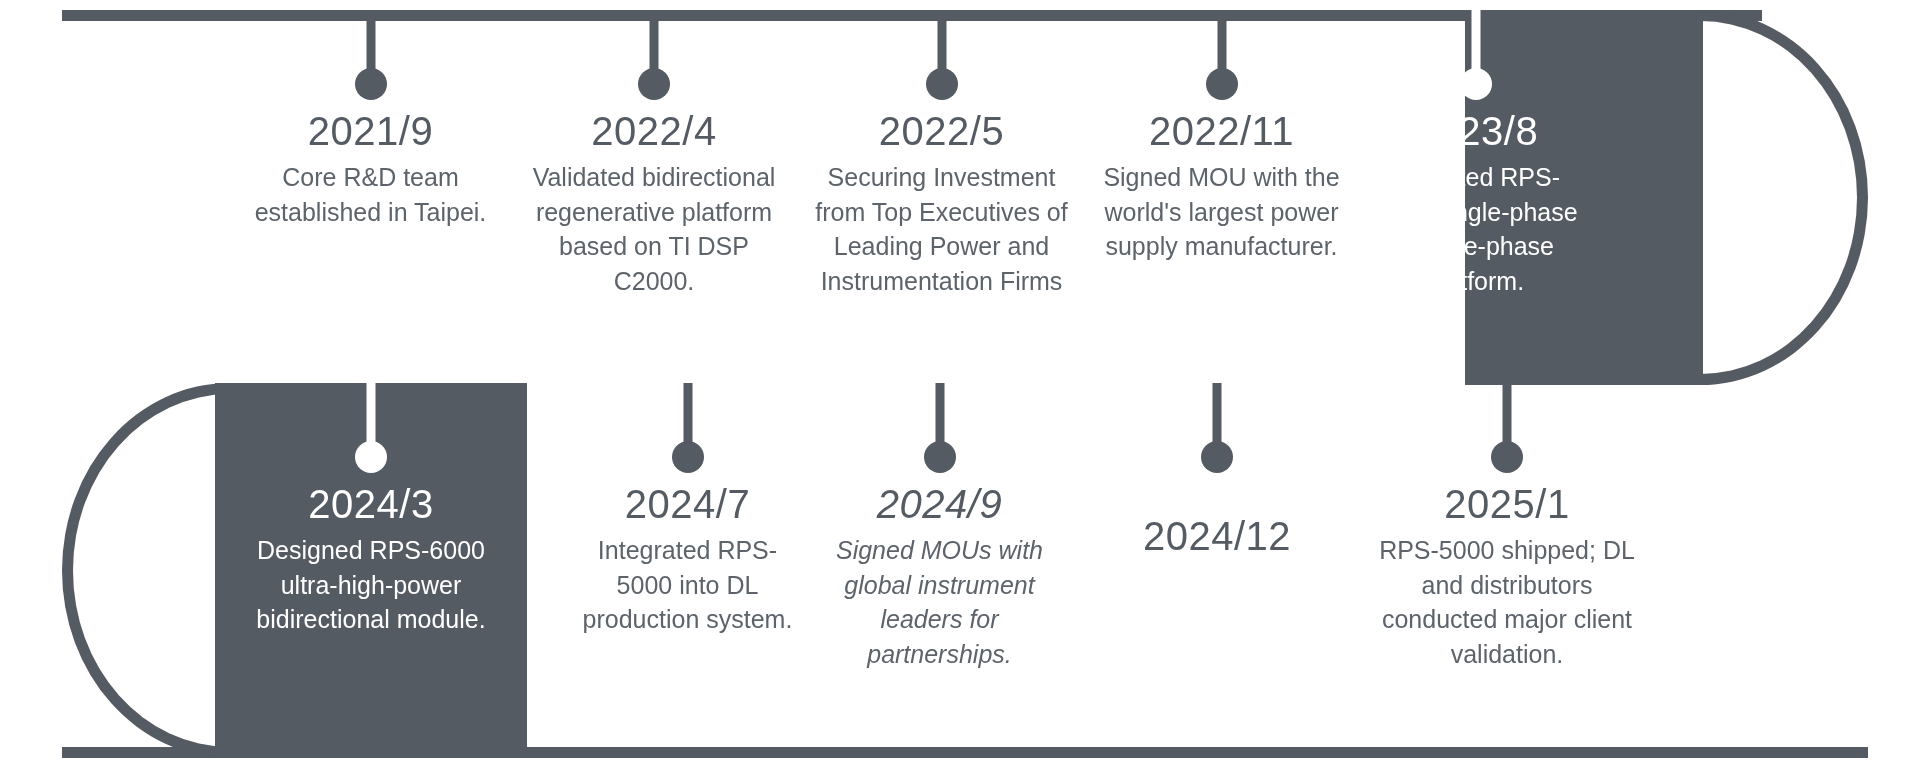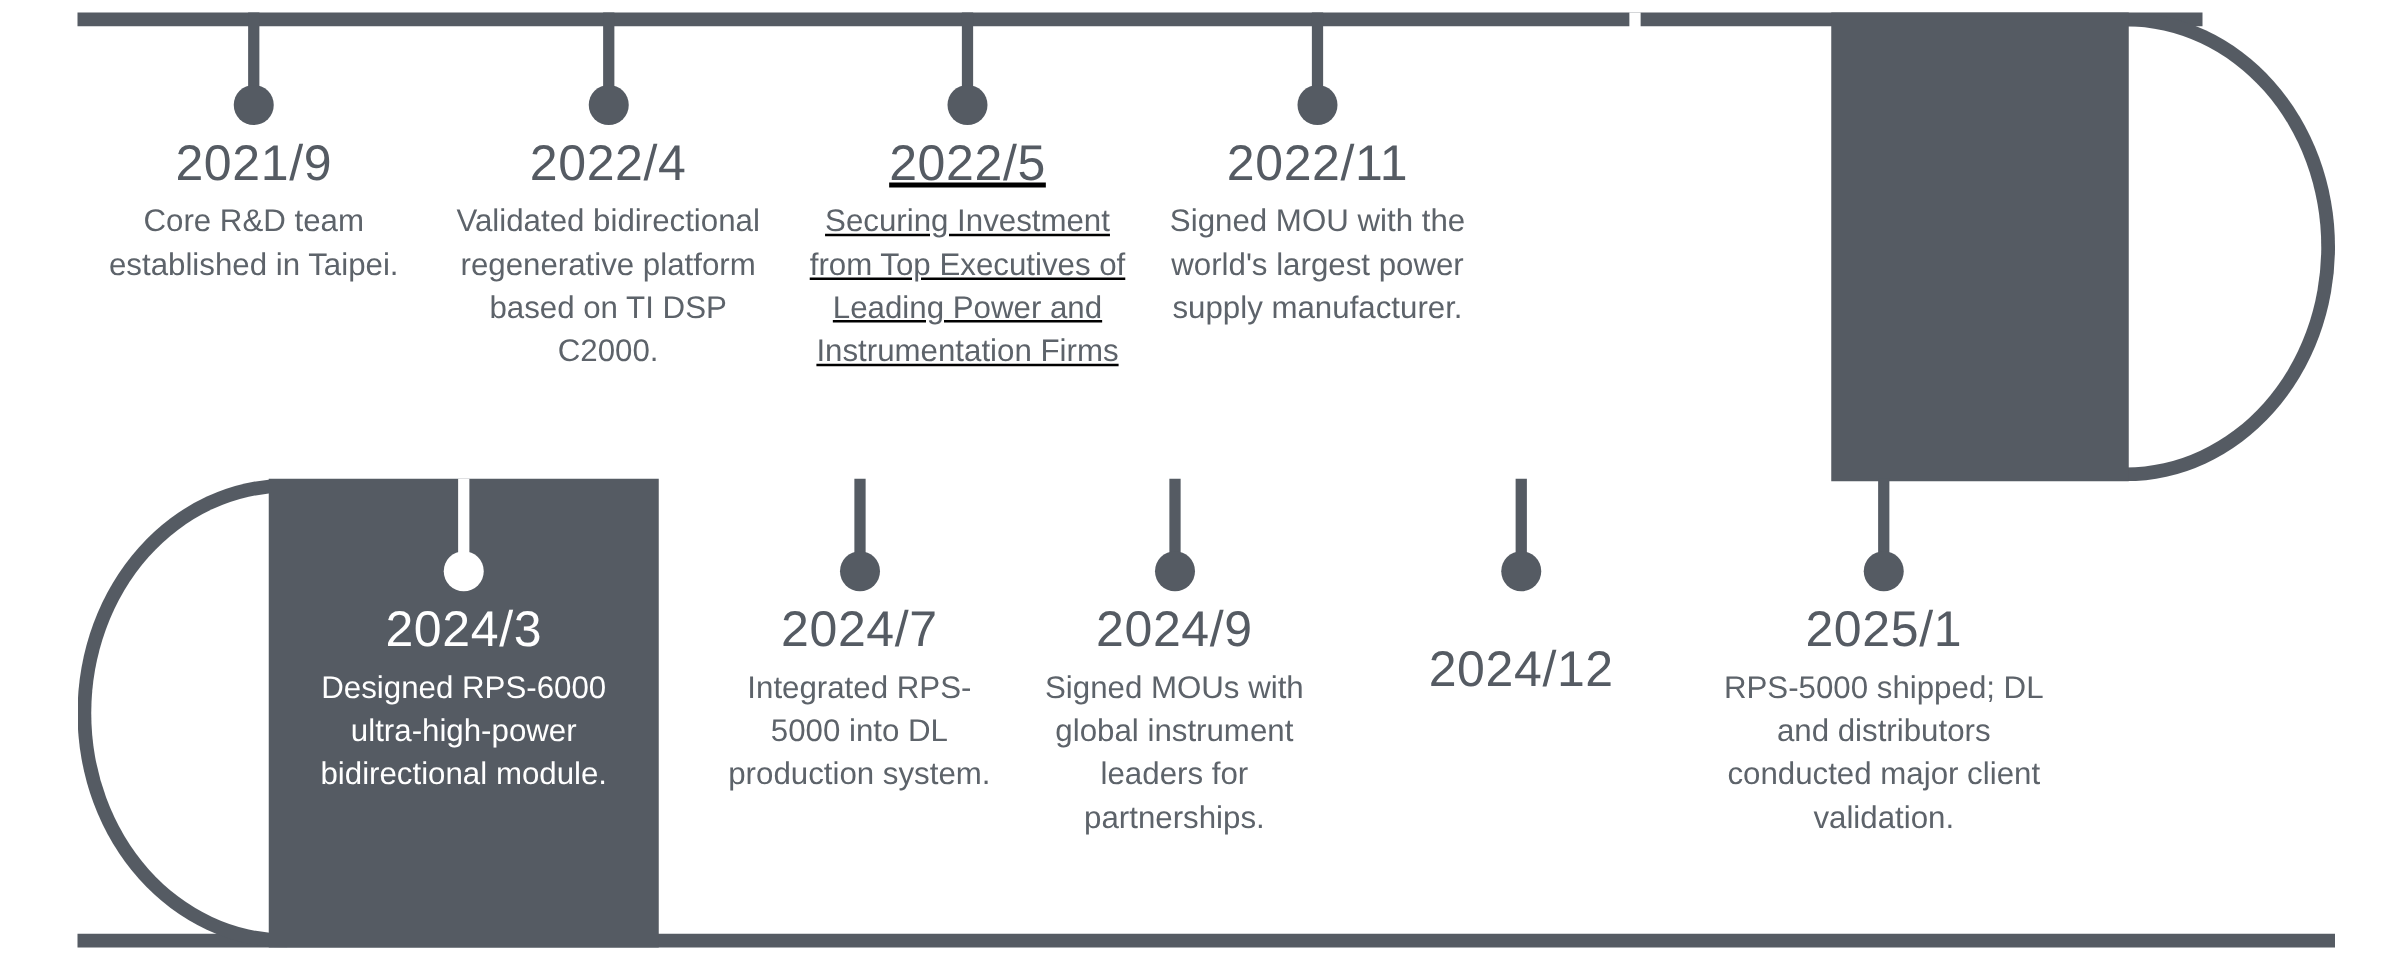--- a/index.html
+++ b/index.html
@@ -44,21 +44,21 @@
     background:transparent;
   }
 
   
   .hl-panel{position:absolute;background:#555b63;}
   #hl-top{left:1465px;top:10px;width:238px;height:375px;}
   #hl-bottom{left:215px;top:383px;width:312px;height:375px;}
 
   
   .row{position:absolute;display:flex;}
-  #row-top{left:62px;top:10px;width:1700px;height:375px;}
+  #row-top{left:62px;top:10px;width:1700px;height:375px;justify-content:center;}
   #row-bottom{left:215px;top:383px;width:1653px;height:375px;}
 
   .card{
     position:relative;
     box-sizing:border-box;
     display:flex;
     flex-direction:column;
     align-items:center;
     text-align:center;
   }
@@ -119,21 +119,21 @@
         <div class="desc">Core R&amp;D team established in Taipei.</div>
       </div>
       <div class="card" style="width: 285px;">
         <div class="marker">
           <div class="stem"></div>
           <div class="dot"></div>
         </div>
         <div class="date">2022/4</div>
         <div class="desc">Validated bidirectional regenerative platform based on TI DSP C2000.</div>
       </div>
-      <div class="card" style="width: 290px; text-decoration: underline;">
+      <div class="card" style="width: 290px;">
         <div class="marker">
           <div class="stem"></div>
           <div class="dot"></div>
         </div>
         <div class="date">2022/5</div>
         <div class="desc">Securing Investment from Top Executives of Leading Power and Instrumentation Firms</div>
       </div>
       <div class="card" style="width: 270px;">
         <div class="marker">
           <div class="stem"></div>
@@ -161,21 +161,21 @@
         <div class="desc">Designed RPS-6000 ultra-high-power bidirectional module.</div>
       </div>
       <div class="card" style="width: 280px; padding-left: 41px;">
         <div class="marker">
           <div class="stem"></div>
           <div class="dot"></div>
         </div>
         <div class="date">2024/7</div>
         <div class="desc">Integrated RPS-5000 into DL production system.</div>
       </div>
-      <div class="card" style="width: 265px;">
+      <div class="card" style="width: 265px; font-style: italic;">
         <div class="marker">
           <div class="stem"></div>
           <div class="dot"></div>
         </div>
         <div class="date">2024/9</div>
         <div class="desc">Signed MOUs with global instrument leaders for partnerships.</div>
       </div>
       <div class="card" style="width: 290px; gap: 32px;">
         <div class="marker">
           <div class="stem"></div>

